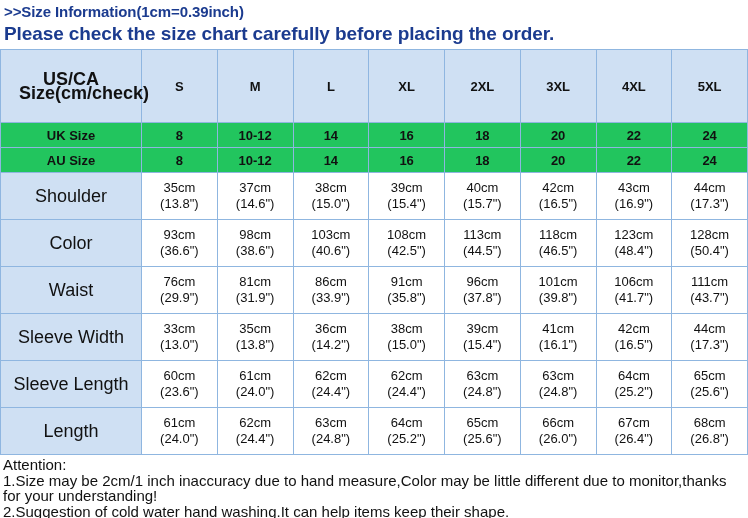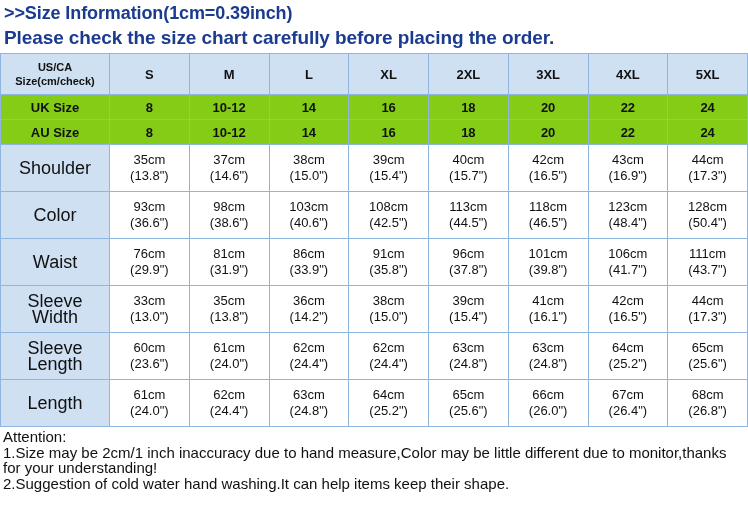--- a/index.html
+++ b/index.html
@@ -16,21 +16,21 @@
   }
   .page {
     width: 748px;
     height: 518px;
     position: relative;
     box-sizing: border-box;
     display: flex;
     flex-direction: column;
   }
   .title-line {
-    font-size: 18px;
+    font-size: 15px;
     font-weight: bold;
     color: #1b3b8f;
     padding: 3px 4px 1px 4px;
     letter-spacing: -0.1px;
   }
   .subtitle-line {
     font-size: 19px;
     font-weight: bold;
     color: #1b3b8f;
     padding: 2px 4px 4px 4px;
@@ -51,27 +51,27 @@
   .col-head {
     width: 104px;
   }
   .hdr-row td {
     background: #cfe0f3;
     font-weight: bold;
     height: 36px;
     font-size: 15px;
   }
   .hdr-row td.corner {
-    font-size: 11px;
+    font-size: 18px;
     line-height: 14px;
     font-weight: bold;
-    padding: 2px;
+    padding: 18px;
   }
   .sub-hdr td {
-    background: #84cc16;
+    background: #22c55e;
     font-weight: bold;
     height: 22px;
     font-size: 13.5px;
   }
   .data-row td {
     height: 44px;
     line-height: 16px;
   }
   .data-row td.rowlabel {
     background: #cfe0f3;

